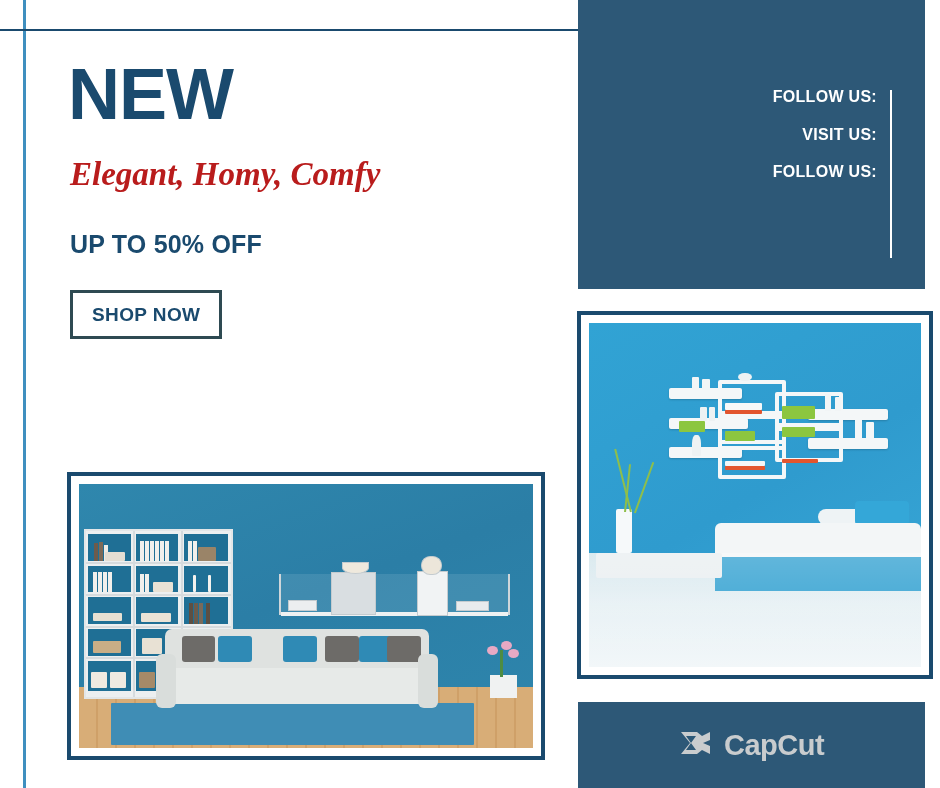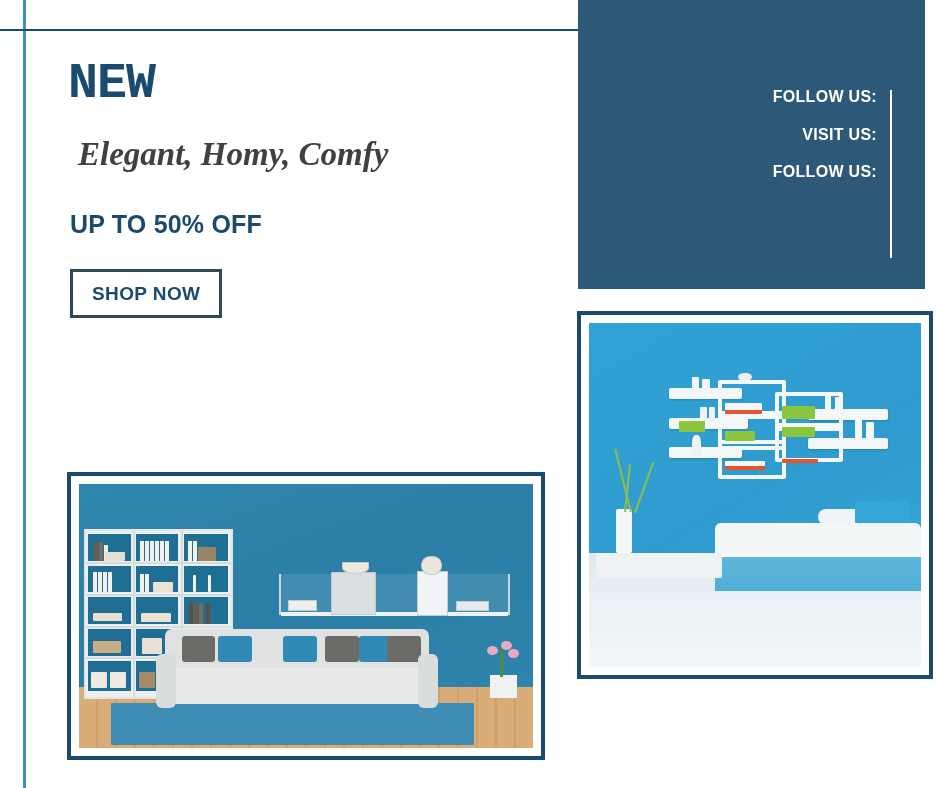--- a/index.html
+++ b/index.html
@@ -7,25 +7,25 @@
        font-family:"Liberation Sans",sans-serif;}
 
   .poster{position:absolute;inset:0;background:#ffffff;}
 
   
   .vrule{position:absolute;left:23px;top:0;width:3px;height:788px;background:#3f8fbf;}
   .hrule{position:absolute;left:0;top:29px;width:862px;height:2px;background:#1a4a6e;}
 
   
   .left{position:absolute;left:68px;top:60px;width:500px;}
-  .headline{color:#1a4a6e;font-weight:bold;font-size:50px;line-height:0.95;
-            letter-spacing:-1px;margin:0;font-family:Liberation Mono, monospace;}
+  .headline{color:#1a4a6e;font-weight:bold;font-size:72px;line-height:0.95;
+            letter-spacing:-1px;margin:0;}
   .headline .l2{display:block;margin-top:12px;}
-  .tagline{color:#404040;font-family:"Liberation Serif",serif;font-style:italic;
-           font-weight:bold;font-size:33px;margin:28px 0 0 10px;}
+  .tagline{color:#b91c1c;font-family:"Liberation Serif",serif;font-style:italic;
+           font-weight:bold;font-size:33px;margin:28px 0 0 2px;}
   .offer{color:#1a4a6e;font-weight:bold;font-size:25px;line-height:1.22;
          margin:36px 0 0 2px;letter-spacing:.2px;}
   .shopbtn{display:inline-block;margin:30px 0 0 2px;border:3px solid #2e4a52;
            background:#ffffff;color:#1a4a6e;font-weight:bold;font-size:19px;
            letter-spacing:.4px;padding:11px 19px 10px 19px;}
 
   
   .frame{border:4px solid #1a4a6e;background:#ffffff;padding:8px;box-sizing:border-box;}
   .photo-left{position:absolute;left:67px;top:472px;width:478px;height:288px;}
   .photo-right{position:absolute;left:577px;top:311px;width:356px;height:368px;}
@@ -299,14 +299,25 @@
       <div class="bd-vase"></div>
       <div class="bd-stem">
         <i style="left:40%;height:70%;transform:rotate(6deg)"></i>
         <i style="left:52%;height:95%;transform:rotate(-14deg)"></i>
         <i style="left:60%;height:78%;transform:rotate(20deg)"></i>
       </div>
       <div class="bd-refl"></div>
     </div>
   </div>
 
+  <div class="brand">
+    <div class="brand-row">
+      <span>
+        <svg width="34" height="28" viewBox="0 0 34 28" aria-hidden="true">
+          <path d="M2 3 L18 3 L23 7 L31 3 L31 11 L24 14 L31 17 L31 25 L23 21 L18 25 L2 25 L11 14 Z" fill="#c9ccce"></path>
+          <path d="M7 7 L17 7 L12 14 L17 21 L7 21 L12 14 Z" fill="#2d5877"></path>
+        </svg>
+      </span>
+      <span class="brand-name">CapCut</span>
+    </div>
+  </div>
 
 </div>
 
 </body></html>

